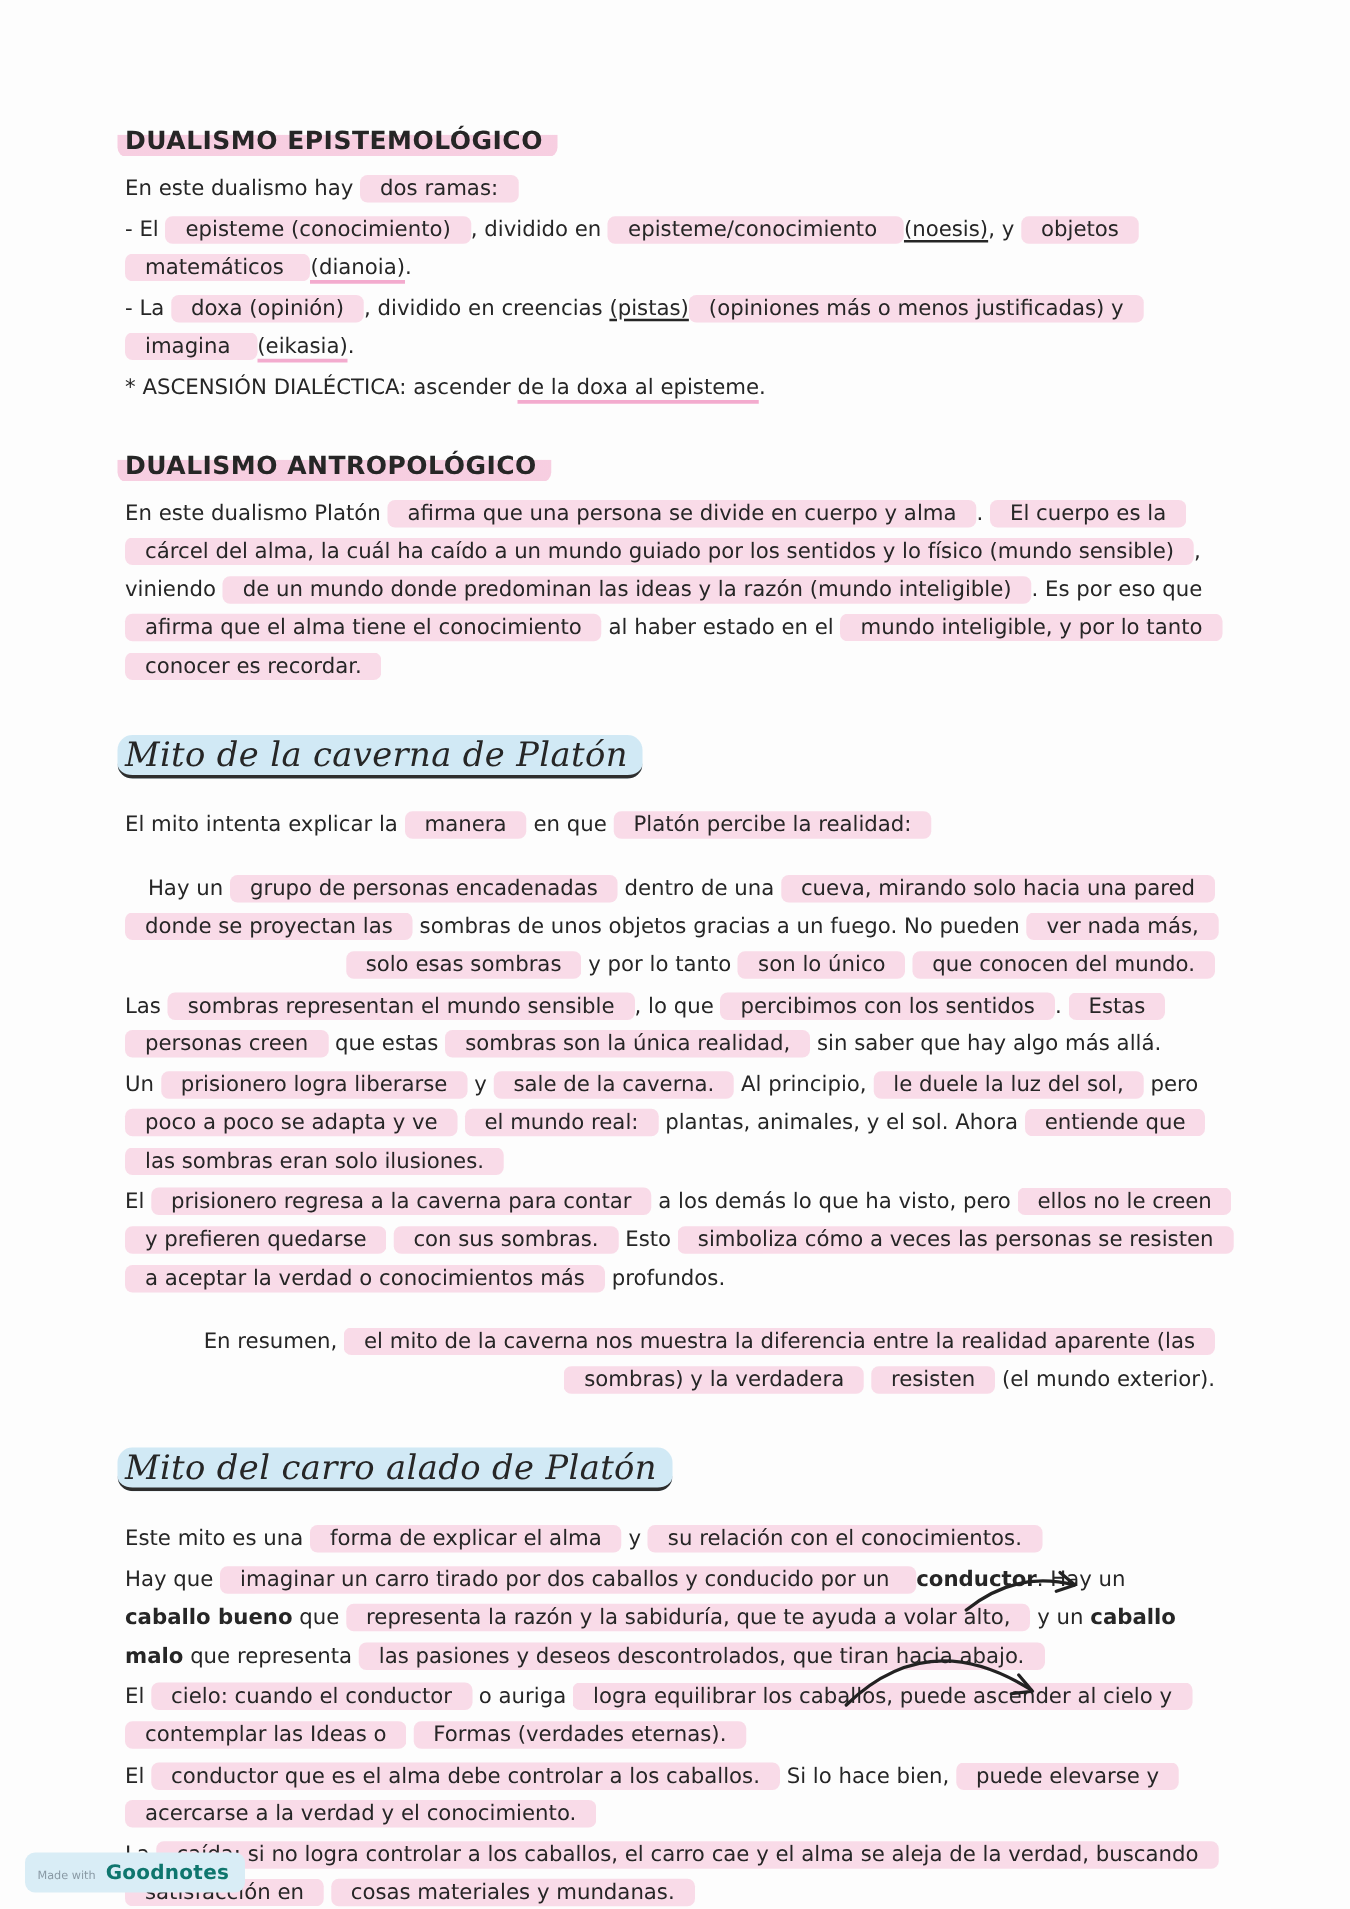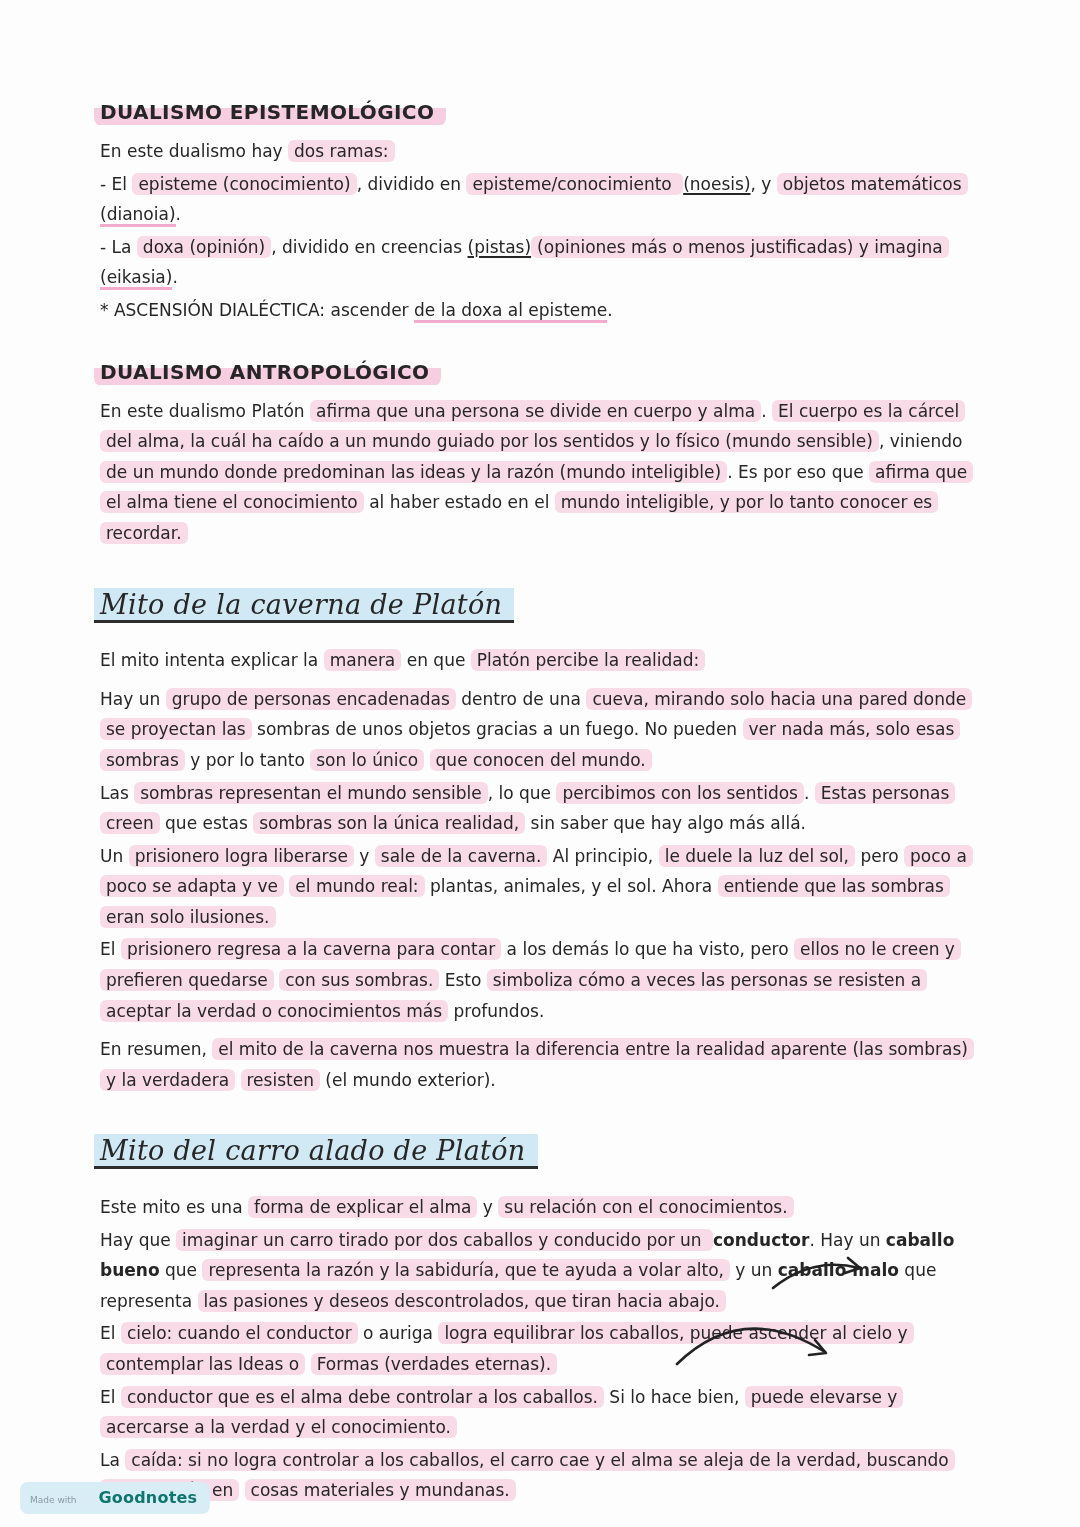--- a/index.html
+++ b/index.html
@@ -18,38 +18,38 @@
     background:linear-gradient(180deg, rgba(246,198,220,0) 34%, rgba(246,198,220,.85) 37%,
                rgba(246,198,220,.85) 95%, rgba(246,198,220,0) 96%);
     border-radius:8px; padding:2px 12px 2px 6px; margin-left:-6px;
   }
 
   .mito-title {
     font-family:"DejaVu Serif", serif; font-style:italic; font-weight:500;
     font-size:27px; margin:32px 0 16px; letter-spacing:.3px;
   }
   .blue-swipe {
-    background:rgba(186,222,241,.65); border-radius:0;
+    background:rgba(186,222,241,.65); border-radius:12px;
     padding:1px 12px 0 6px; margin-left:-6px; border-bottom:3px solid #2e2e2e;
   }
 
-  .hl { background:rgba(246,196,219,.6); border-radius:6px; padding:1px 6px;
+  .hl { background:rgba(246,196,219,.6); border-radius:6px; padding:1px 16px;
         box-decoration-break:clone; -webkit-box-decoration-break:clone; }
   .b  { font-weight:bold; }
   .u  { text-decoration:underline; text-decoration-thickness:1.5px; text-underline-offset:3px;margin-top:30px; }
   .up { border-bottom:3.5px solid rgba(242,166,203,.95); }
 
-  .gap-top { margin-top:8px; }
+  .gap-top { margin-top:20px;text-align:right; }
 
   .arrows { position:absolute; left:655px; top:1248px; pointer-events:none; }
 
   .badge {
     position:absolute; left:20px; bottom:13px;
     background:#d9edf6; border-radius:8px;
-    padding:6px 13px 7px 10px; display:flex; align-items:baseline; gap:22px;
+    padding:6px 13px 7px 10px; display:flex; align-items:baseline; gap:8px;
   }
   .badge .made  { font-size:9px; color:#8a9aa5; }
   .badge .brand { font-size:16px; color:#0f766e; font-weight:600; letter-spacing:.2px;
                   font-family:"DejaVu Sans", sans-serif; }
 </style>
 </head>
 <body>
 
 <div class="page">
   <div class="content">

